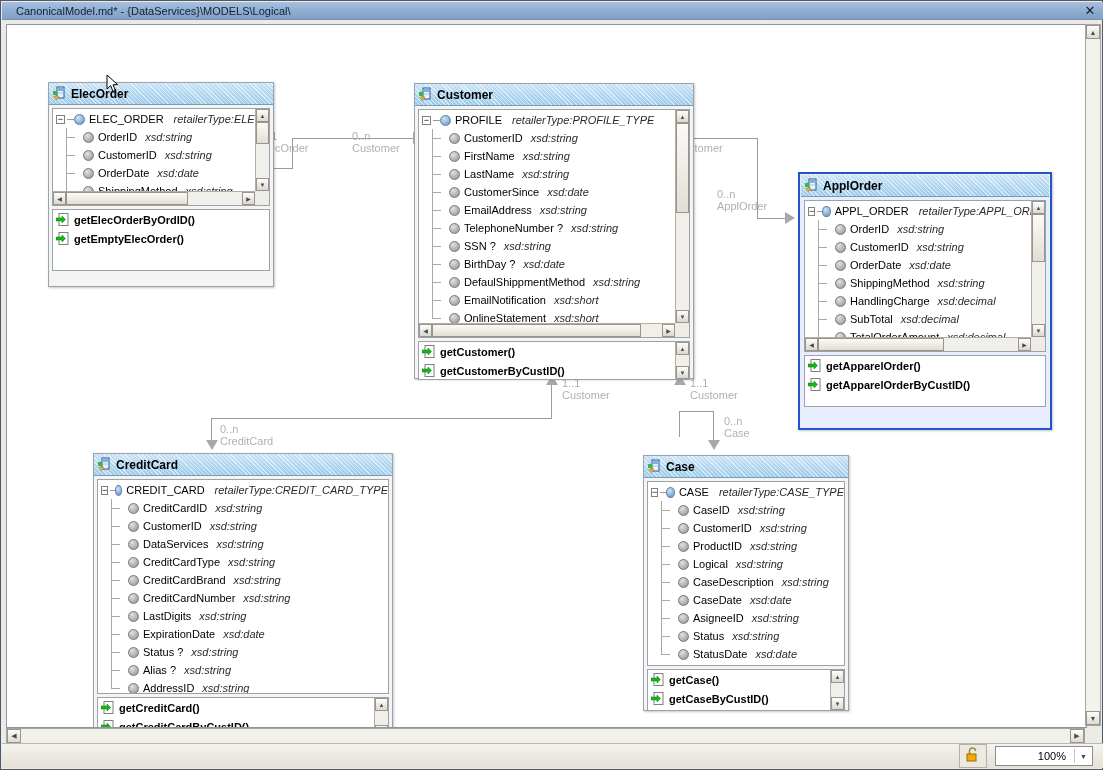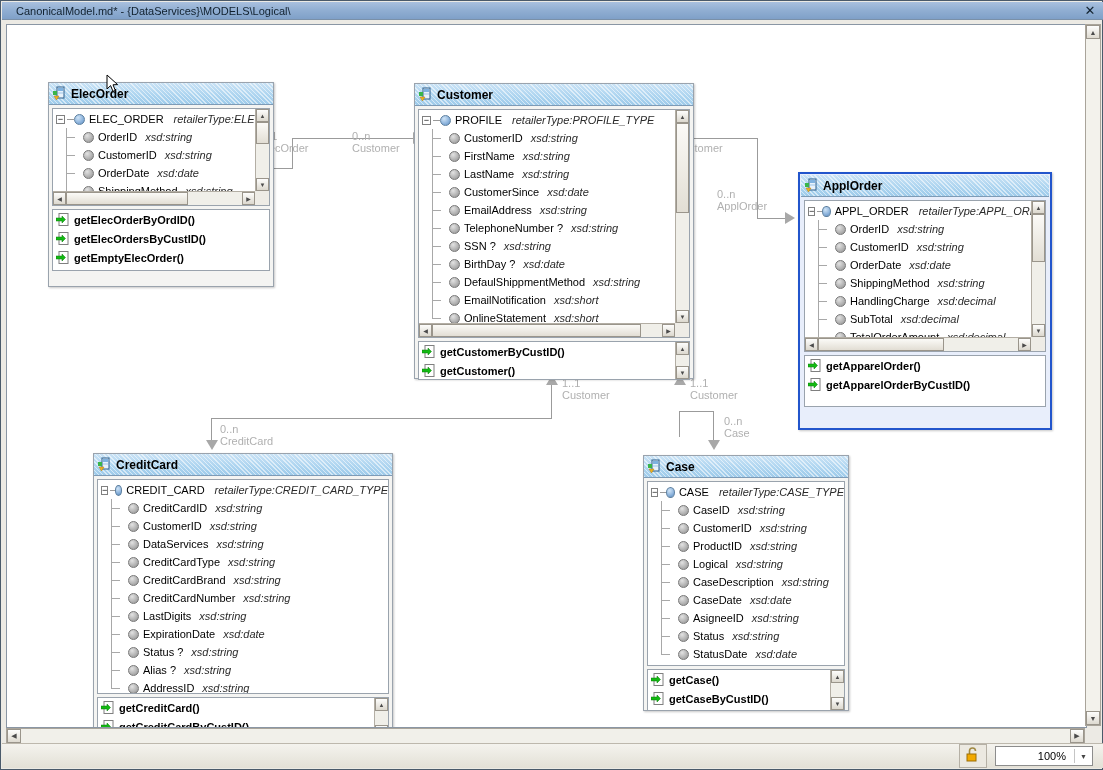--- a/index.html
+++ b/index.html
@@ -287,29 +287,20 @@
             </span>
             <span class="mname">getElecOrderByOrdID()</span>
           </div>
           <div class="mrow">
             <span class="micon">
               <svg width="13" height="14" viewBox="0 0 13 14">
                 <rect x="3" y="0.5" width="9" height="12" fill="#fff" stroke="#7f7f7f"></rect>
                 <path d="M0 5 L6 5 L6 3 L9.5 6.5 L6 10 L6 8 L0 8 Z" fill="#13b913" stroke="#0a7a0a" stroke-width=".5"></path>
               </svg>
             </span>
-            <span class="mname">getElecOrdersByCustID()</span>
-          </div>
-          <div class="mrow">
-            <span class="micon">
-              <svg width="13" height="14" viewBox="0 0 13 14">
-                <rect x="3" y="0.5" width="9" height="12" fill="#fff" stroke="#7f7f7f"></rect>
-                <path d="M0 5 L6 5 L6 3 L9.5 6.5 L6 10 L6 8 L0 8 Z" fill="#13b913" stroke="#0a7a0a" stroke-width=".5"></path>
-              </svg>
-            </span>
             <span class="mname">getEmptyElecOrder()</span>
           </div>
         </div>
       </div>
 
       <div class="entity" style="left:407px;top:58px;width:280px;height:296px;">
         <div class="ehead">
           <span class="eicon">
             <svg width="15" height="15" viewBox="0 0 15 15">
               <rect x="4" y="1" width="7" height="11" fill="#e8f2fb" stroke="#2b5d8a"></rect>
@@ -401,30 +392,30 @@
           <div class="corner"></div>
         </div>
         <div class="methods" style="height:39px;">
           <div class="mrow">
             <span class="micon">
               <svg width="13" height="14" viewBox="0 0 13 14">
                   <rect x="3" y="0.5" width="9" height="12" fill="#fff" stroke="#7f7f7f"></rect>
                   <path d="M0 5 L6 5 L6 3 L9.5 6.5 L6 10 L6 8 L0 8 Z" fill="#13b913" stroke="#0a7a0a" stroke-width=".5"></path>
                 </svg>
             </span>
-            <span class="mname">getCustomerByCustID()</span>
+            <span class="mname">getCustomer()</span>
           </div>
           <div class="mrow">
             <span class="micon">
               <svg width="13" height="14" viewBox="0 0 13 14">
                   <rect x="3" y="0.5" width="9" height="12" fill="#fff" stroke="#7f7f7f"></rect>
                   <path d="M0 5 L6 5 L6 3 L9.5 6.5 L6 10 L6 8 L0 8 Z" fill="#13b913" stroke="#0a7a0a" stroke-width=".5"></path>
                 </svg>
             </span>
-            <span class="mname">getCustomer()</span>
+            <span class="mname">getCustomerByCustID()</span>
           </div>
           <div class="mvs">
             <div class="sbtn">▲</div>
             <div class="sbtn b">▼</div>
           </div>
         </div>
       </div>
 
       <div class="entity selected" style="left:791px;top:147px;width:254px;height:258px;">
         <div class="ehead">

